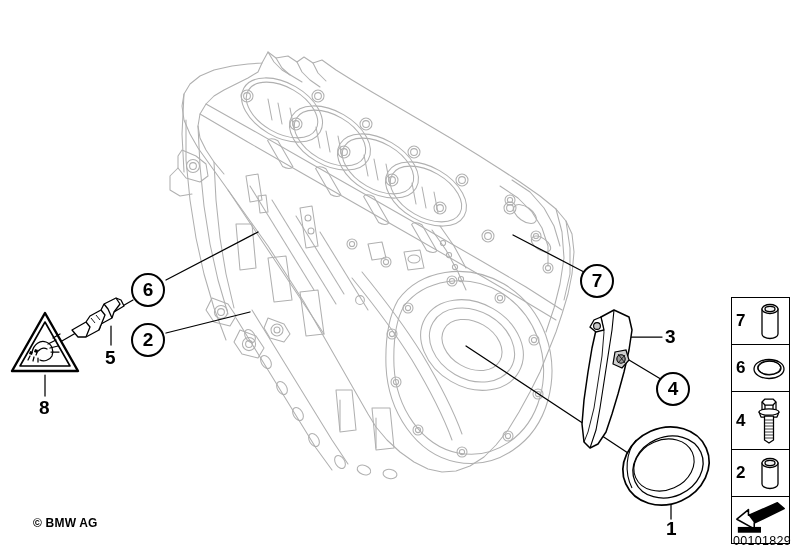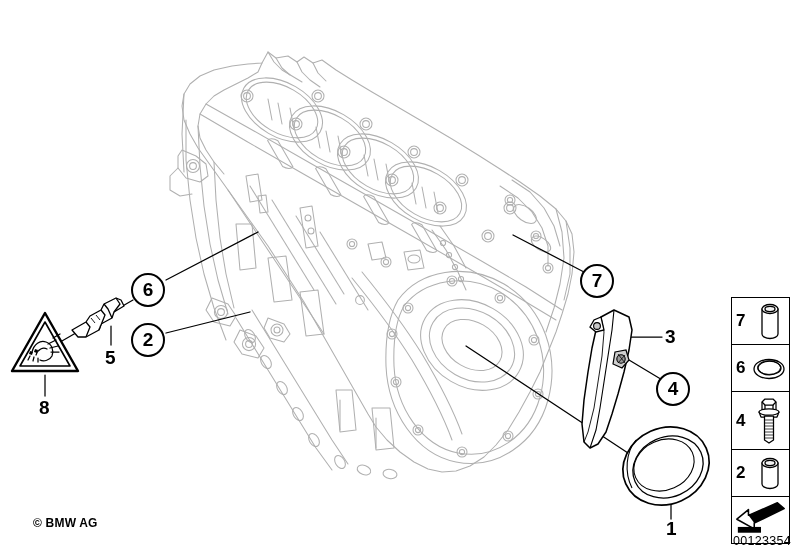--- a/index.html
+++ b/index.html
@@ -455,17 +455,17 @@
       <svg class="legend-art" viewBox="0 0 58 46" xmlns="http://www.w3.org/2000/svg" style="left:1px; right:auto; width:56px;">
         <g>
           <path d="M4 23 L16 13 L16 19 L46 6 L53 12 L22 27 L22 33 Z" fill="#ffffff" stroke="#000" stroke-width="1.6" stroke-linejoin="round"></path>
           <path d="M46 6 L53 12 L22 27 L16 19 Z" fill="#000"></path>
           <rect x="5" y="31" width="24" height="6" fill="#000"></rect>
         </g>
       </svg>
     </div>
   </div>
 
-  <div id="docnum">00123354</div>
+  <div id="docnum">00101829</div>
 
   <div id="bmwlogo">© BMW AG</div>
 
 </div>
 
 </body></html>

